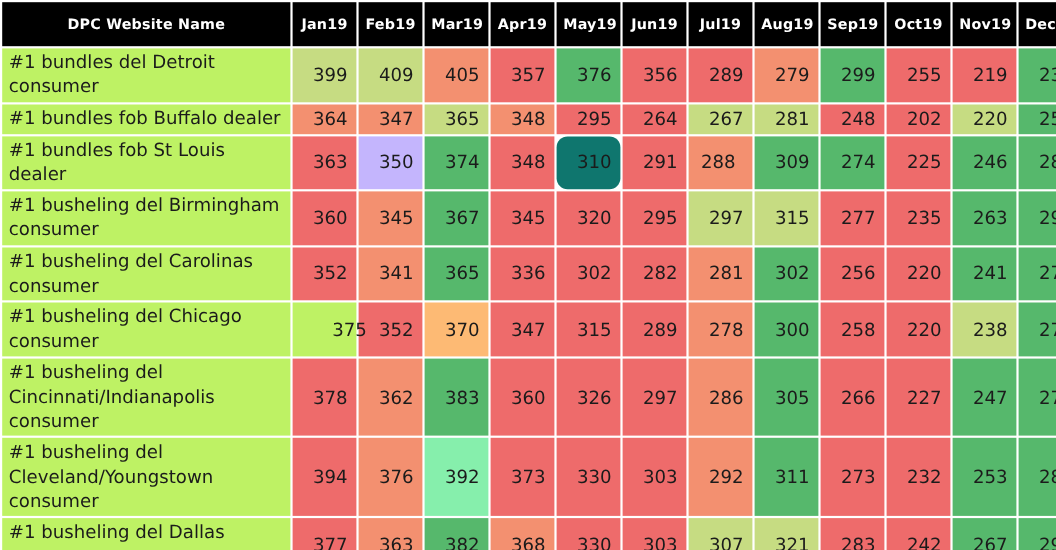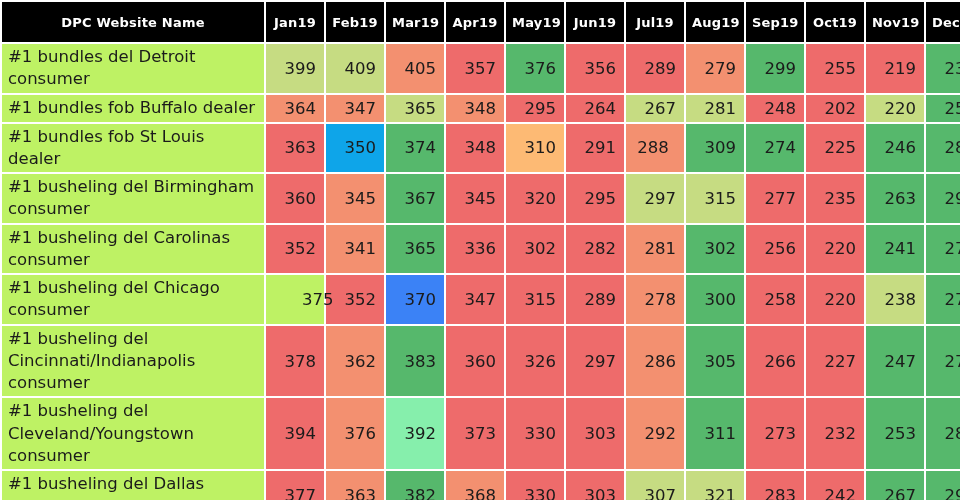--- a/index.html
+++ b/index.html
@@ -119,24 +119,24 @@
         <td class="val" style="background-color: rgb(198, 220, 130);">267</td>
         <td class="val" style="background-color: rgb(198, 220, 130);">281</td>
         <td class="val" style="background-color: rgb(238, 107, 107);">248</td>
         <td class="val" style="background-color: rgb(238, 107, 107);">202</td>
         <td class="val" style="background-color: rgb(198, 220, 130);">220</td>
         <td class="val" style="background-color: rgb(86, 184, 108);">251</td>
       </tr>
       <tr>
         <td class="row-name">#1 bundles fob St Louis dealer</td>
         <td class="val" style="background-color: rgb(238, 107, 107);">363</td>
-        <td class="val" style="background-color: #0ea5e9;">350</td>
+        <td class="val" style="background-color: #c4b5fd;">350</td>
         <td class="val" style="background-color: rgb(86, 184, 108);">374</td>
         <td class="val" style="background-color: rgb(238, 107, 107);">348</td>
-        <td class="val" style="background-color: #fdba74;">310</td>
+        <td class="val" style="background-color: #0f766e; border-radius: 10px;">310</td>
         <td class="val" style="background-color: rgb(238, 107, 107);">291</td>
         <td class="val" style="background-color: rgb(243, 144, 112); text-align: center;">288</td>
         <td class="val" style="background-color: rgb(86, 184, 108);">309</td>
         <td class="val" style="background-color: rgb(86, 184, 108);">274</td>
         <td class="val" style="background-color: rgb(238, 107, 107);">225</td>
         <td class="val" style="background-color: rgb(86, 184, 108);">246</td>
         <td class="val" style="background-color: rgb(86, 184, 108);">287</td>
       </tr>
       <tr>
         <td class="row-name">#1 busheling del Birmingham consumer</td>
@@ -165,21 +165,21 @@
         <td class="val" style="background-color: rgb(86, 184, 108);">302</td>
         <td class="val" style="background-color: rgb(238, 107, 107);">256</td>
         <td class="val" style="background-color: rgb(238, 107, 107);">220</td>
         <td class="val" style="background-color: rgb(86, 184, 108); margin-left: 32px;">241</td>
         <td class="val" style="background-color: rgb(86, 184, 108);">278</td>
       </tr>
       <tr>
         <td class="row-name">#1 busheling del Chicago consumer</td>
         <td class="val" style="background-color: #bef264; padding-left: 36px;">375</td>
         <td class="val" style="background-color: rgb(238, 107, 107);">352</td>
-        <td class="val" style="background-color: #3b82f6; text-align: right;">370</td>
+        <td class="val" style="background-color: #fdba74; text-align: right;">370</td>
         <td class="val" style="background-color: rgb(238, 107, 107);">347</td>
         <td class="val" style="background-color: rgb(238, 107, 107);">315</td>
         <td class="val" style="background-color: rgb(238, 107, 107);">289</td>
         <td class="val" style="background-color: rgb(243, 144, 112);">278</td>
         <td class="val" style="background-color: rgb(86, 184, 108);">300</td>
         <td class="val" style="background-color: rgb(238, 107, 107);">258</td>
         <td class="val" style="background-color: rgb(238, 107, 107);">220</td>
         <td class="val" style="background-color: rgb(198, 220, 130);">238</td>
         <td class="val" style="background-color: rgb(86, 184, 108);">273</td>
       </tr>

